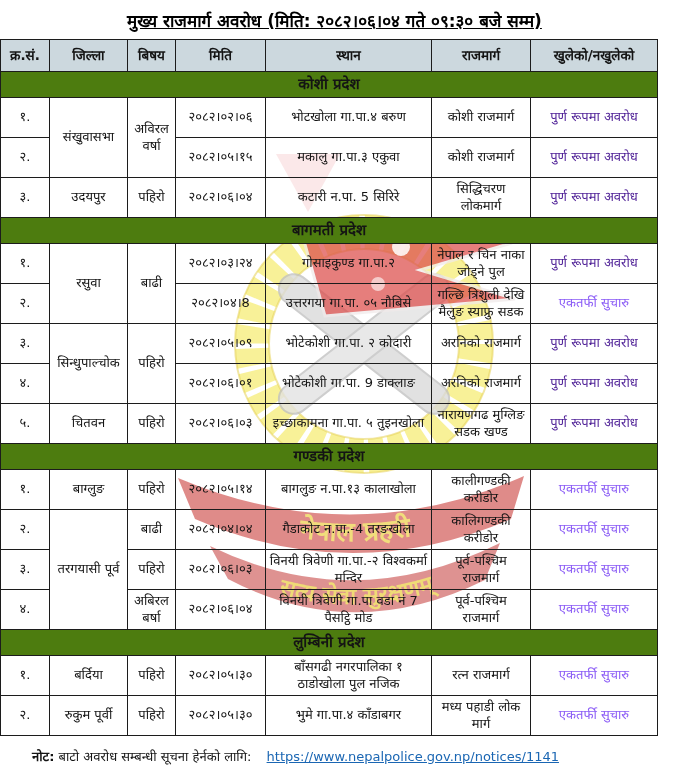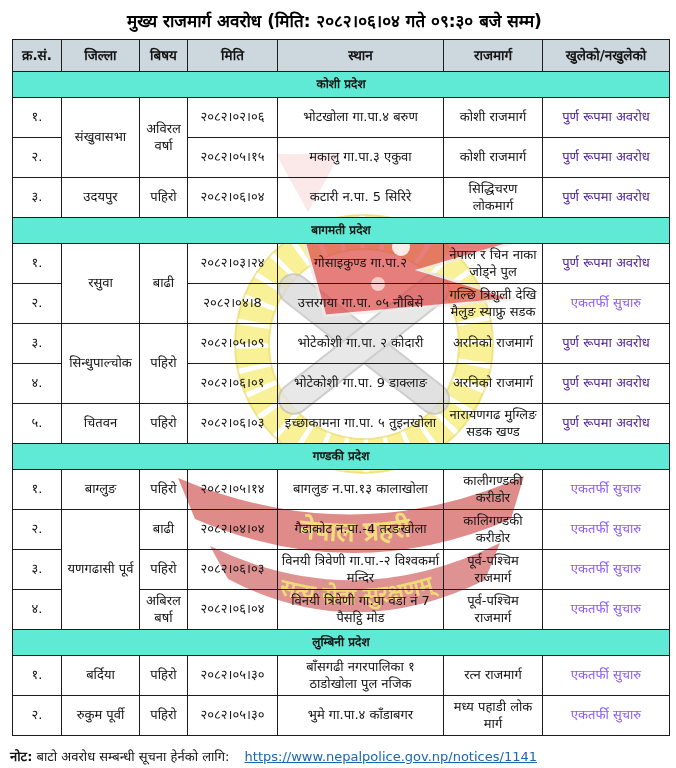--- a/index.html
+++ b/index.html
@@ -2,40 +2,40 @@
 <html><head>
 <meta charset="utf-8">
 <style>
   html,body{margin:0;padding:0;}
   body{
     width:676px;height:768px;background:#ffffff;position:relative;overflow:hidden;
     font-family:"DejaVu Sans","Liberation Sans",sans-serif;color:#141414;
   }
   .page-title{
     text-align:center;font-weight:bold;font-size:17px;margin:0;padding:9px 7px 7px 0;
-    color:#000;
+    text-decoration:underline;color:#000;
   }
   table.obstruction-table{
-    border-collapse:collapse;table-layout:fixed;width:657px;margin-left:12px;
+    border-collapse:collapse;table-layout:fixed;width:657px;margin-left:0;
     position:relative;z-index:1;background:transparent;border-radius:29px;
   }
   table.obstruction-table,
   table.obstruction-table th,
   table.obstruction-table td{border:1.4px solid #1c1c1c;}
   th,td{
     text-align:center;vertical-align:middle;font-size:13px;line-height:1.28;
     padding:2px 3px;word-wrap:break-word;
   }
   thead th{background:#ccd8de;font-weight:bold;font-size:13.5px;height:27px;}
-  tr.section-row td{background:#5eead4;font-weight:bold;font-size:12px;height:21px;}
+  tr.section-row td{background:#4d7c0f;font-weight:bold;font-size:15px;height:21px;}
   tbody tr.data-row{height:40px;}
   td.status-blocked{color:#4c1d95;}
   td.status-oneway{color:#8b5cf6;}
   .note-line{margin:11px 0 0 10px;font-size:13px;position:relative;z-index:1;}
-  .note-label{font-weight:bold;}
+  .note-label{font-weight:bold;margin-left:22px;}
   .note-line a{color:#1a66b3;text-decoration:underline;margin-left:11px;}
   .watermark{
     position:absolute;left:168px;top:146px;width:380px;height:470px;
     z-index:0;pointer-events:none;
   }
 </style>
 </head>
 <body>
 
 <svg class="watermark" viewBox="0 0 380 470" aria-hidden="true">
@@ -176,21 +176,21 @@
         <td>१.</td>
         <td>बाग्लुङ</td>
         <td>पहिरो</td>
         <td>२०८२।०५।१४</td>
         <td>बागलुङ न.पा.१३ कालाखोला</td>
         <td>कालीगण्डकी करीडोर</td>
         <td class="status-oneway">एकतर्फी सुचारु</td>
       </tr>
       <tr class="data-row">
         <td>२.</td>
-        <td rowspan="3">यणगढासी पूर्व</td>
+        <td rowspan="3">तरगयासी पूर्व</td>
         <td>बाढी</td>
         <td>२०८२।०४।०४</td>
         <td>गैडाकोट न.पा.-4 तरङखोला</td>
         <td>कालिगण्डकी करीडोर</td>
         <td class="status-oneway">एकतर्फी सुचारु</td>
       </tr>
       <tr class="data-row">
         <td>३.</td>
         <td>पहिरो</td>
         <td>२०८२।०६।०३</td>

